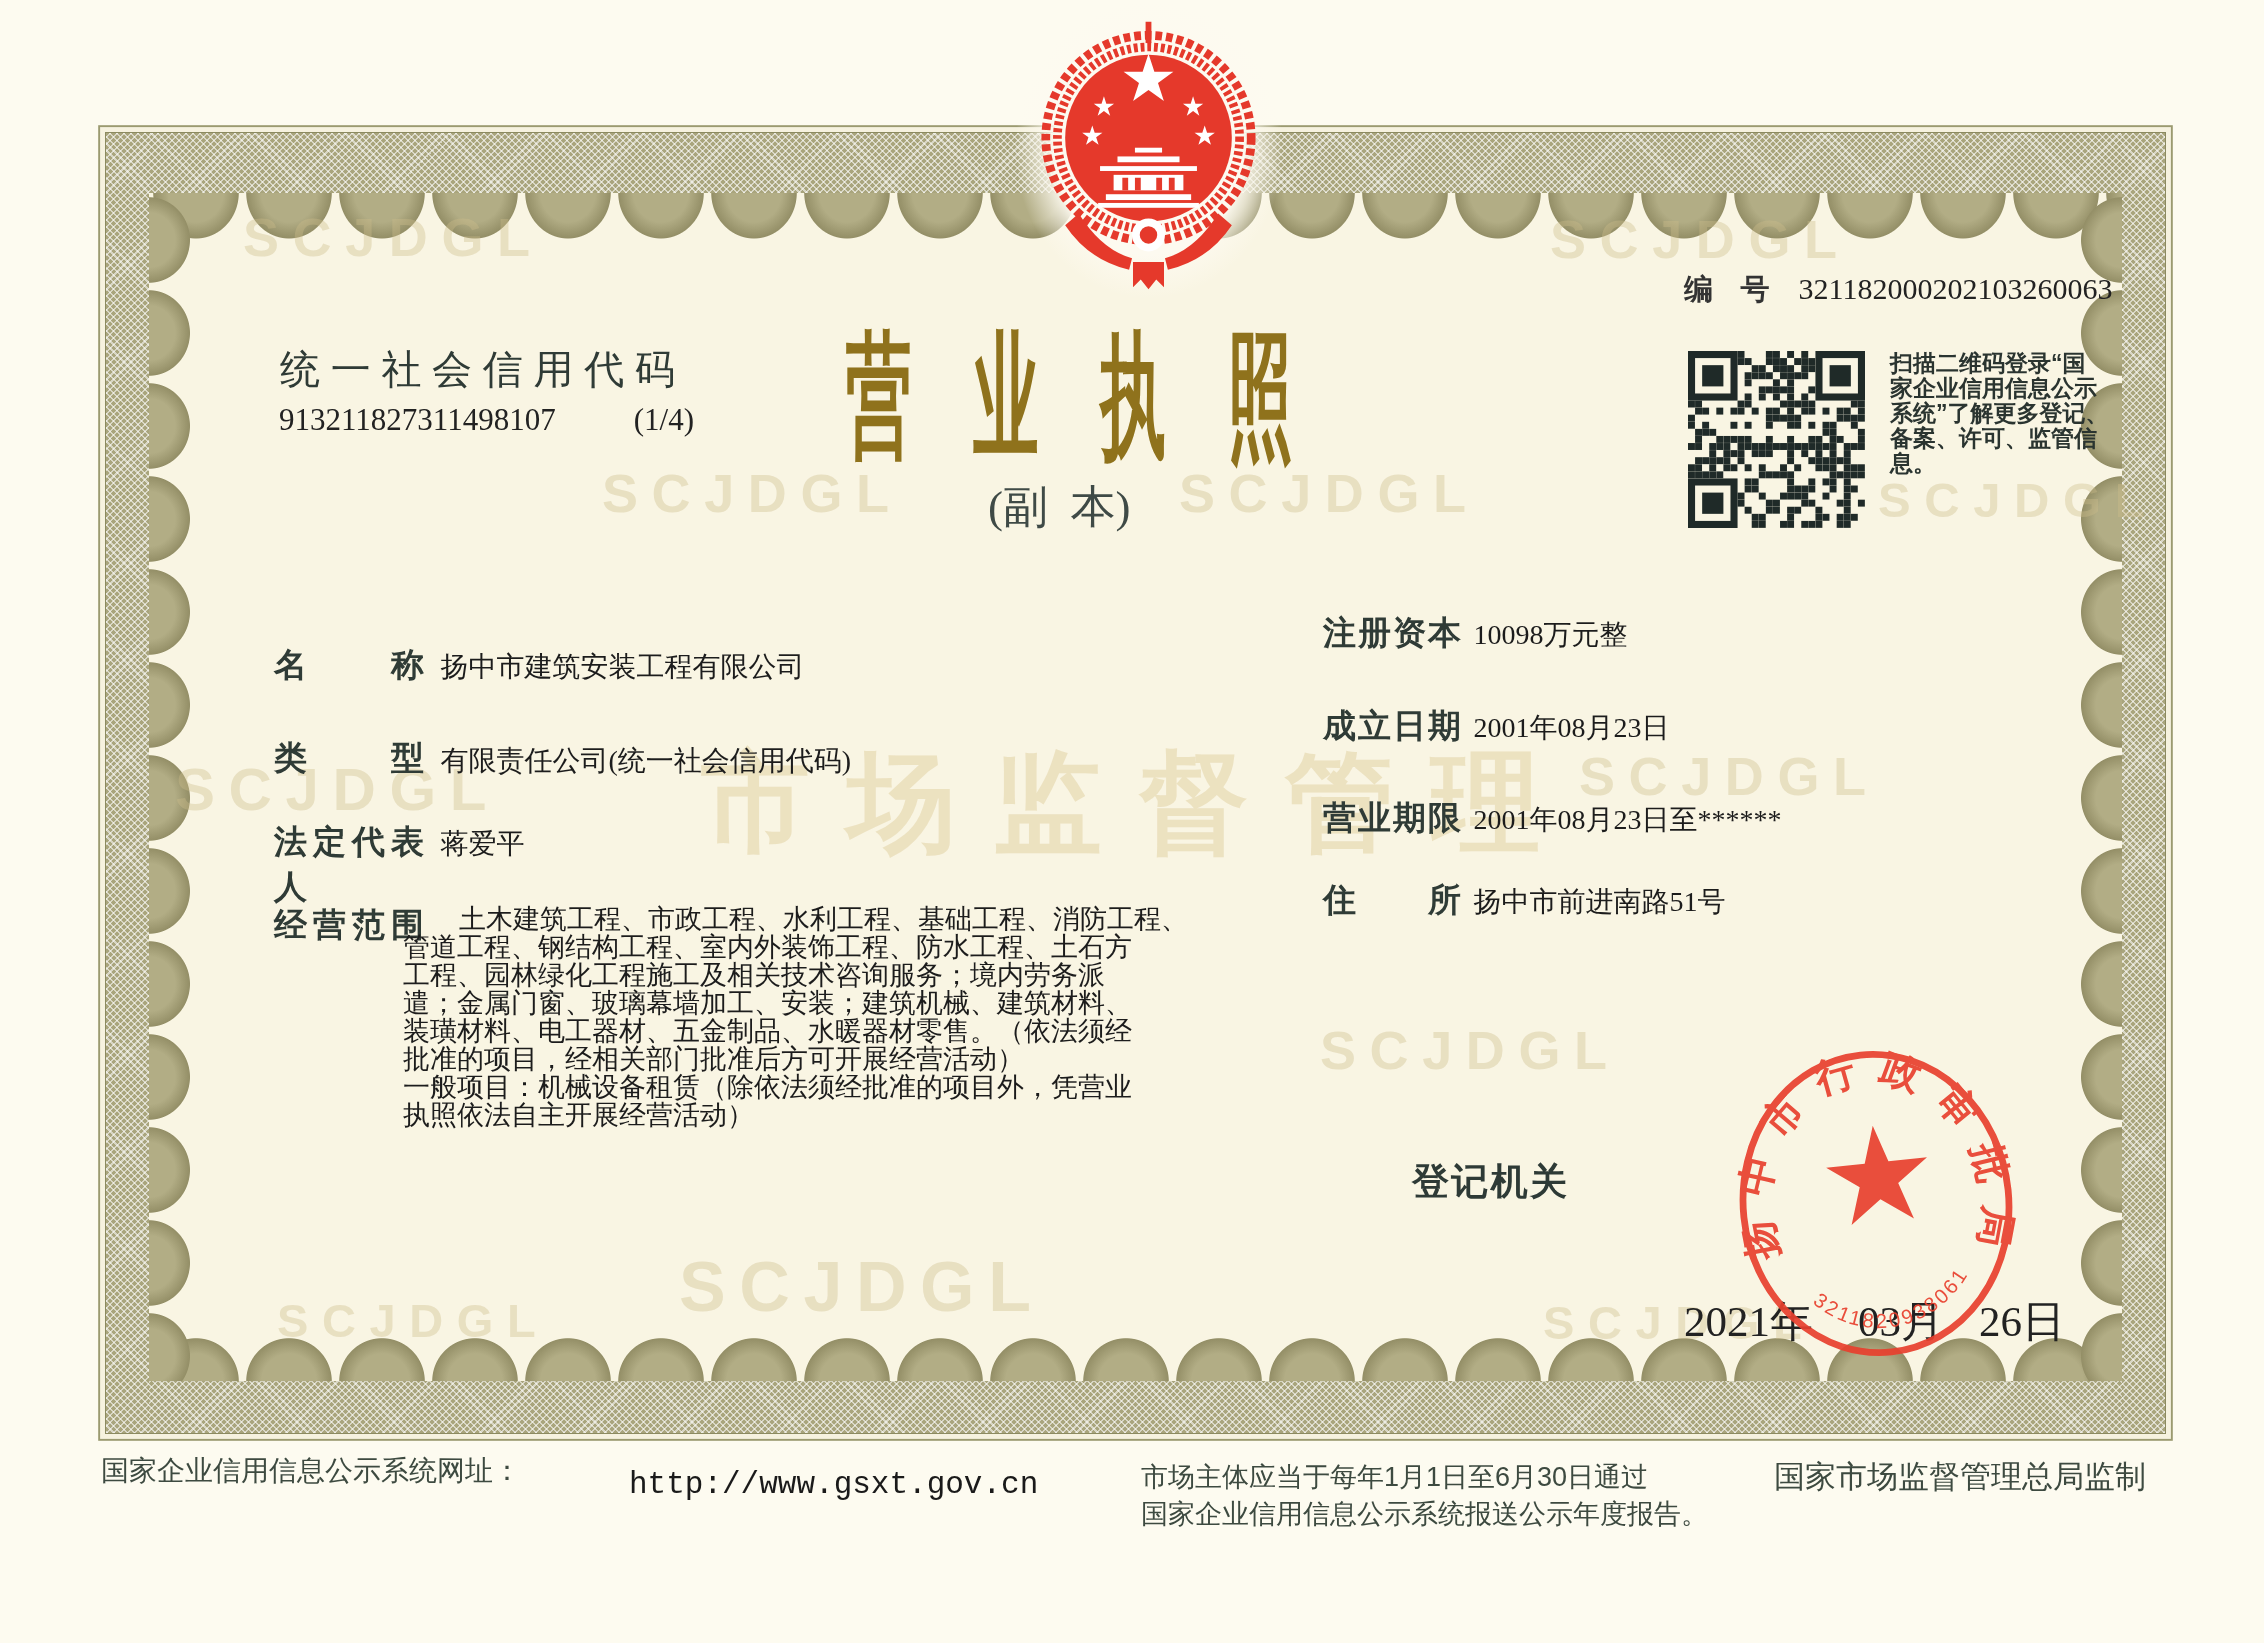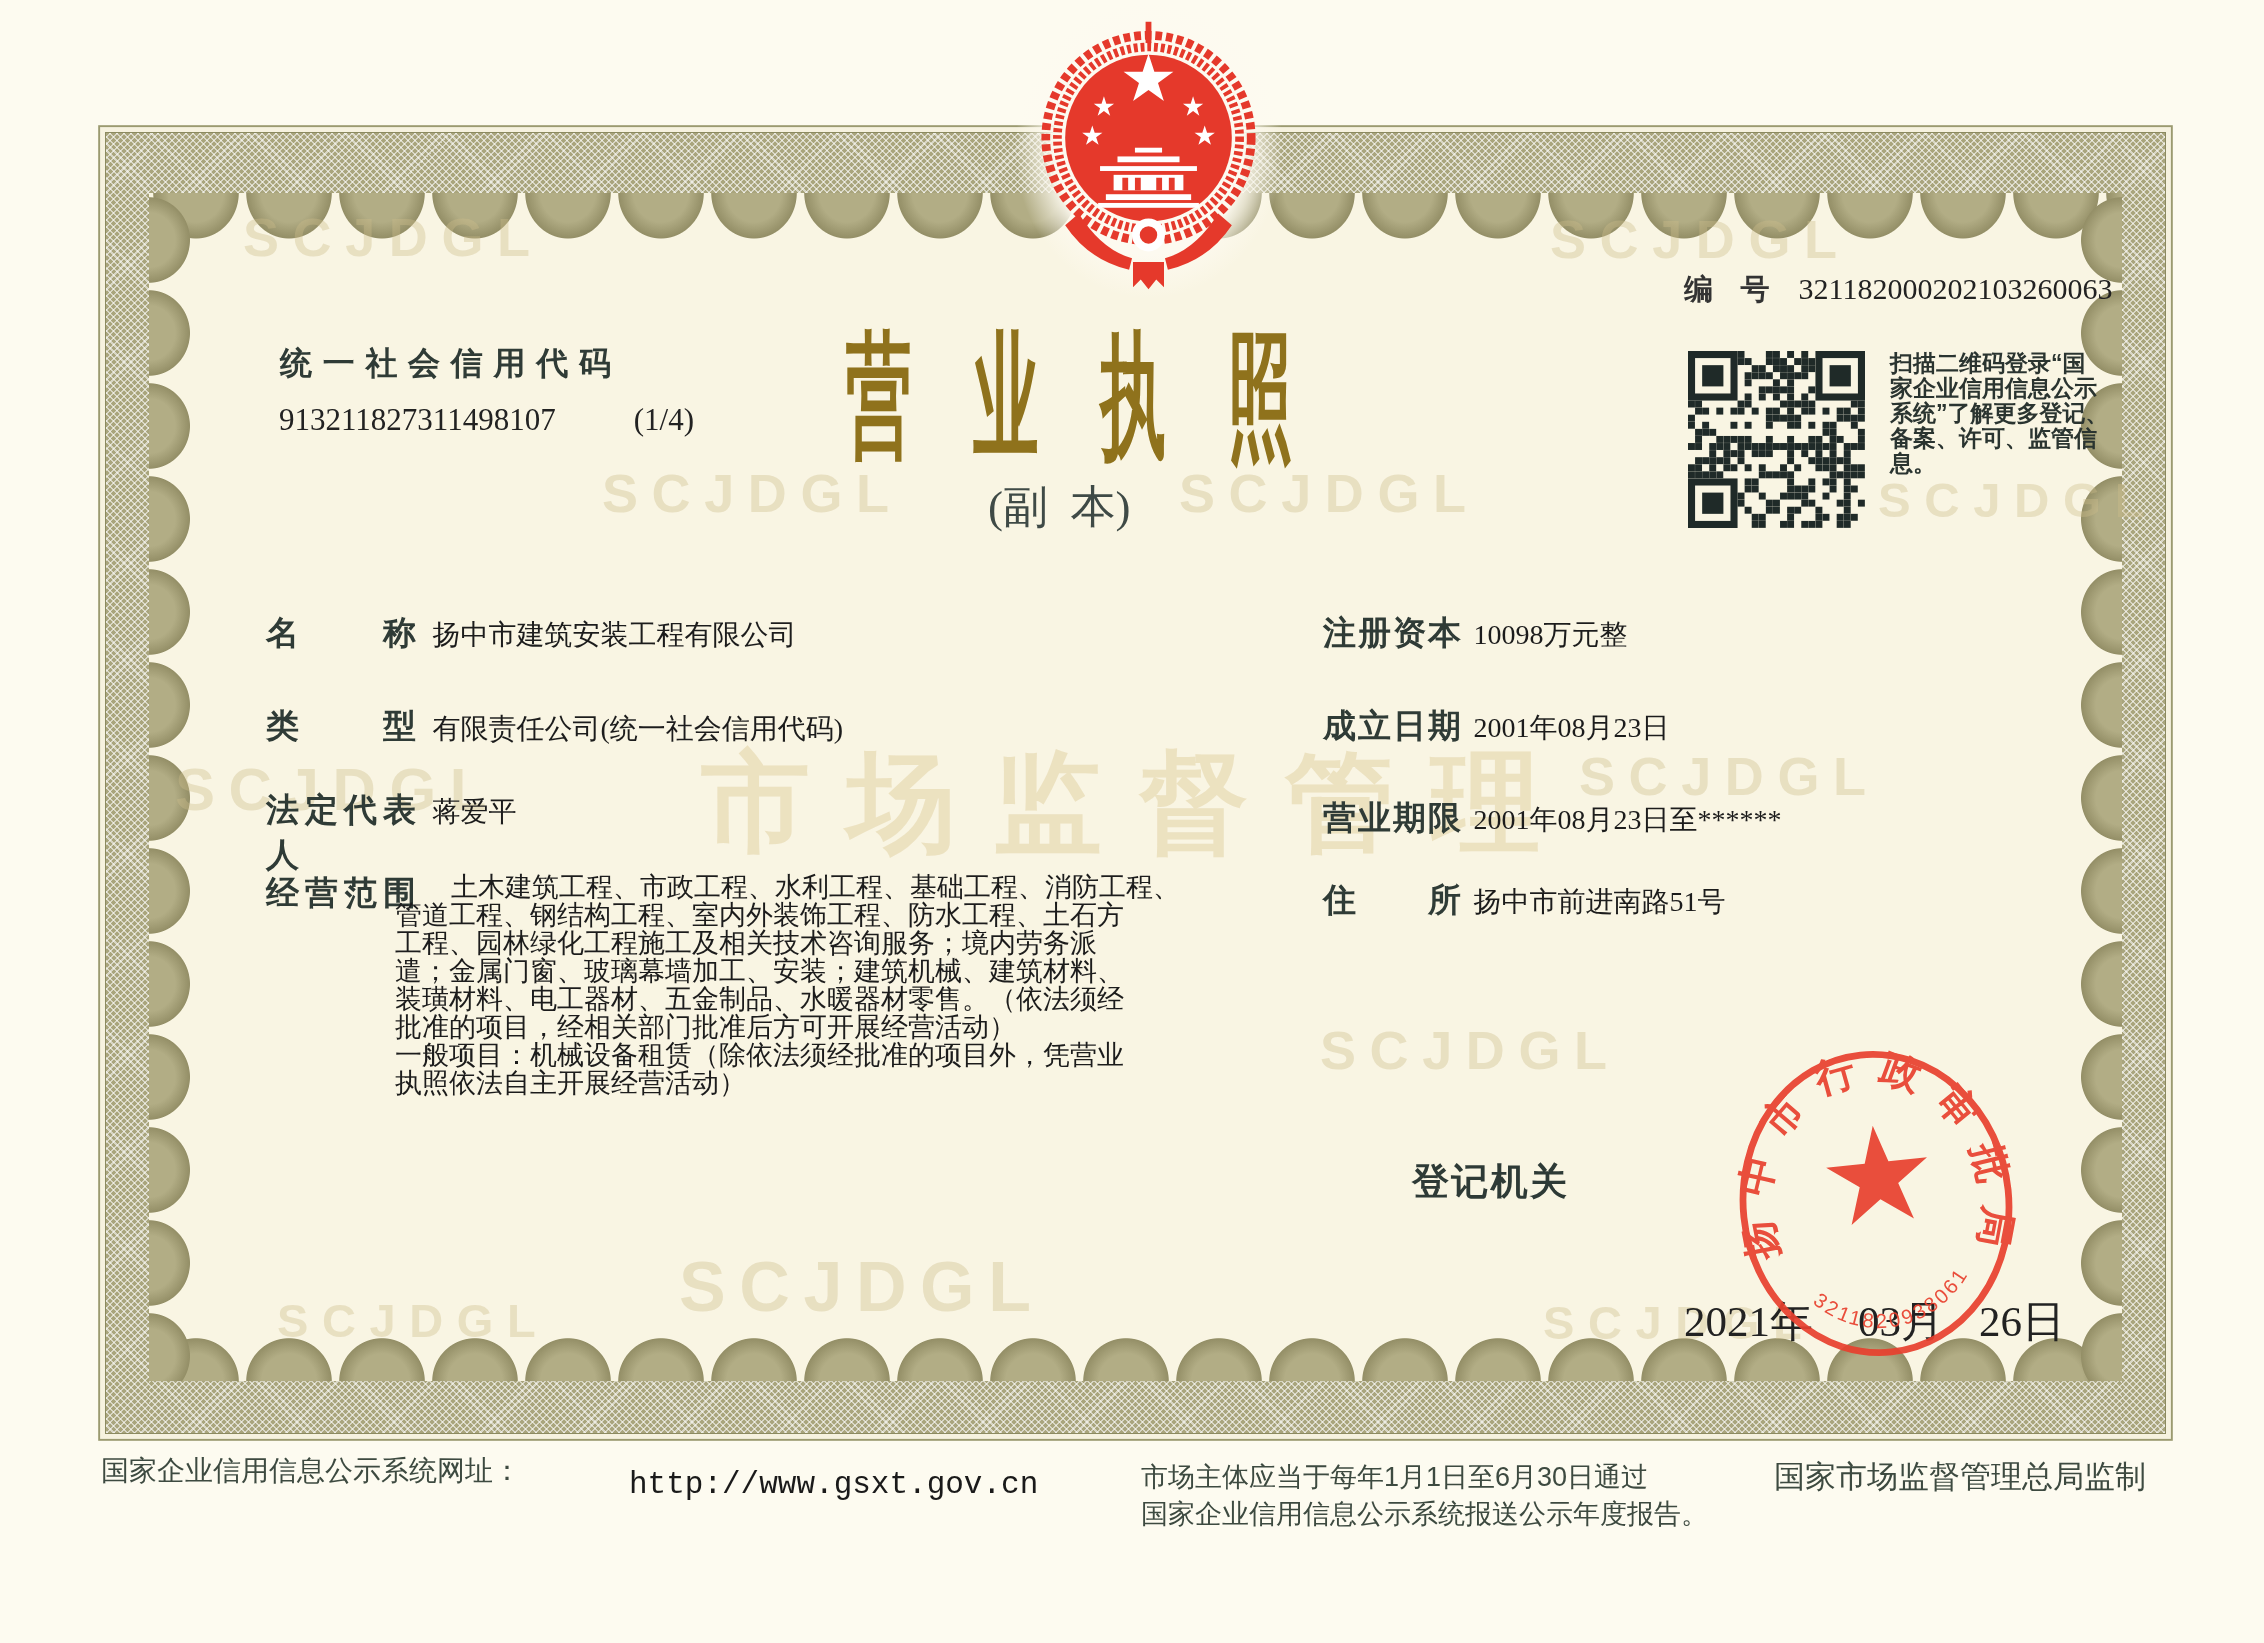--- a/index.html
+++ b/index.html
@@ -42,21 +42,21 @@
   
   .wm{position:absolute;font-weight:bold;letter-spacing:13.6px;
       color:rgba(205,190,140,.38);white-space:nowrap;z-index:1;}
   .wm-center{position:absolute;left:701px;top:730px;font-size:109px;font-weight:bold;
       letter-spacing:37px;color:rgba(226,209,164,.55);white-space:nowrap;z-index:1;}
   
   .emblem-halo{position:absolute;left:1015px;top:0px;width:268px;height:299px;border-radius:50%;
       background:radial-gradient(closest-side,#fdfaf0 70%,rgba(253,250,240,0));z-index:2;}
   .emblem{position:absolute;left:1032px;top:13.6px;width:233px;height:281px;z-index:3;}
   
-  .credit-label{position:absolute;left:280px;top:342px;font-size:32px;font-weight:bold;
+  .credit-label{position:absolute;left:280px;top:342px;font-size:40px;font-weight:normal;
       letter-spacing:10.7px;color:#2f3b36;z-index:4;}
   .credit-row{position:absolute;left:279px;top:402px;width:415px;display:flex;
       justify-content:space-between;font-family:"Liberation Serif",serif;font-size:31px;color:#222;z-index:4;}
   .serial-row{position:absolute;left:1684px;top:270px;display:flex;align-items:baseline;z-index:4;}
   .serial-label{font-size:29px;font-weight:bold;color:#333;letter-spacing:9.7px;margin-right:19.4px;}
   .serial-number{font-family:"Liberation Serif",serif;font-size:30px;color:#222;}
   .title{position:absolute;left:846px;top:328px;font-size:136px;font-weight:bold;
       letter-spacing:129px;color:#8f721c;white-space:nowrap;line-height:1;
       transform:scaleX(.48);transform-origin:left top;z-index:4;}
   .subtitle{position:absolute;left:988px;top:477px;font-size:45px;color:#3f4a46;
@@ -64,21 +64,21 @@
   .qr-box{position:absolute;left:1688px;top:351px;width:177px;height:177px;z-index:4;}
   .qr-caption{position:absolute;left:1890px;top:351px;width:223px;font-size:23px;line-height:25px;
       color:#2a3430;white-space:pre-line;z-index:4;font-weight:bold;}
   
   .row{position:absolute;display:flex;align-items:flex-start;z-index:4;}
   .flabel{font-size:33px;font-weight:bold;color:#2f3b36;text-align:justify;text-align-last:justify;
       display:block;flex:none;}
   .flabel-l{width:150px;}
   .flabel-r{width:138px;}
   .fvalue{font-family:"Liberation Serif",serif;font-size:28px;color:#1c1c1c;margin-left:16.5px;padding-top:4.9px;}
-  .row-l{left:266px;}
+  .row-l{left:274px;margin-top:32px;}
   .row-r{left:1323px;}
   .fvalue-r{margin-left:12.6px;}
   .scope-value{font-family:"Liberation Serif",serif;font-size:27px;line-height:28px;color:#1c1c1c;
       margin-left:-33px;padding-top:1.9px;width:854px;white-space:pre-line;text-indent:56px;}
   
   .registrar{position:absolute;left:1412px;top:1157px;width:155px;font-size:37px;font-weight:bold;
       color:#2e3a36;text-align:justify;text-align-last:justify;z-index:4;}
   .issue-date{position:absolute;left:1684px;top:1293px;display:flex;align-items:baseline;
       font-family:"Liberation Serif",serif;font-size:43px;color:#222;z-index:4;}
   .issue-date .d1{margin-right:45px;}

